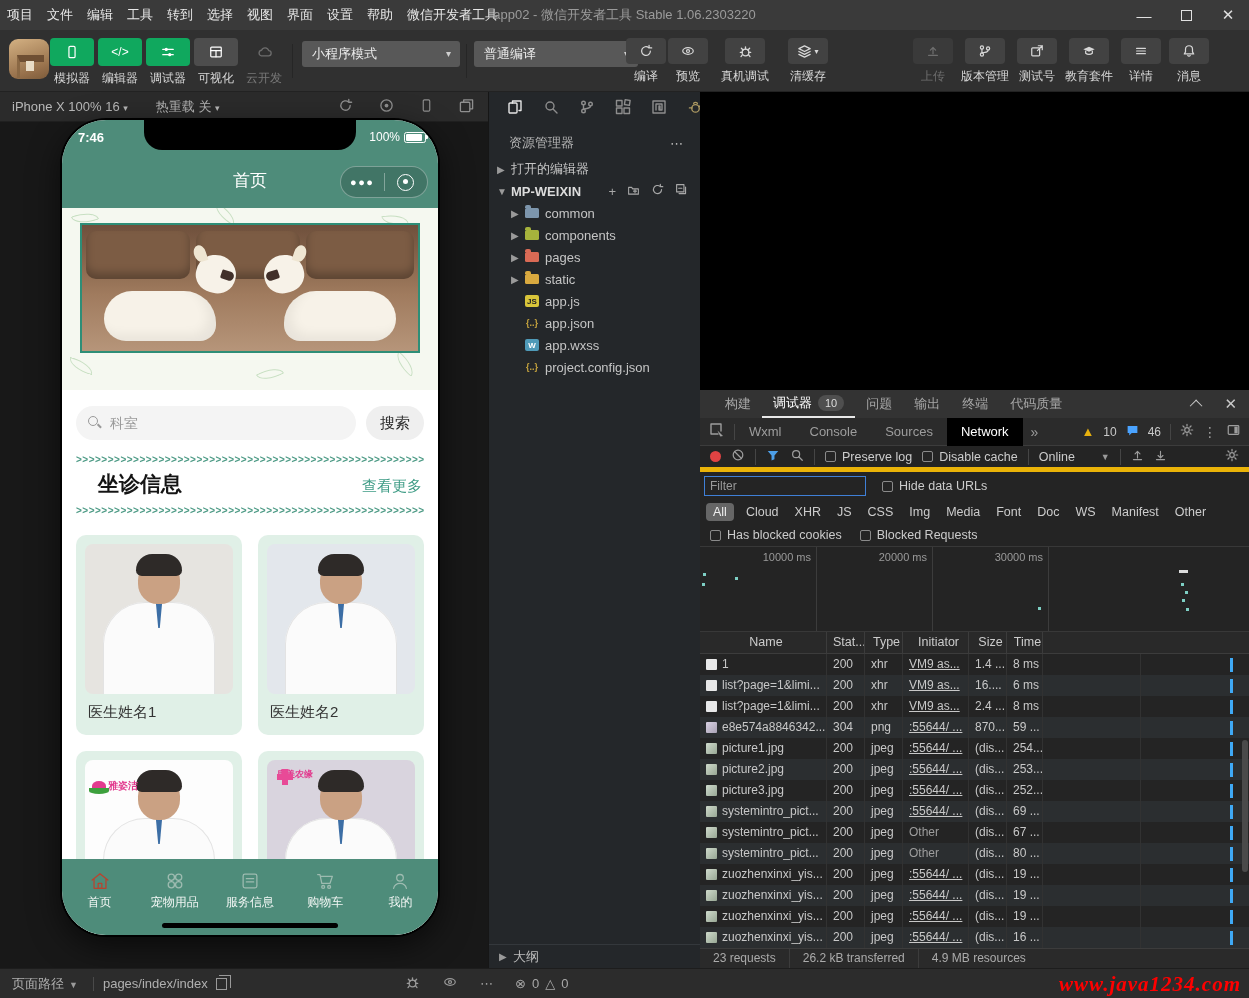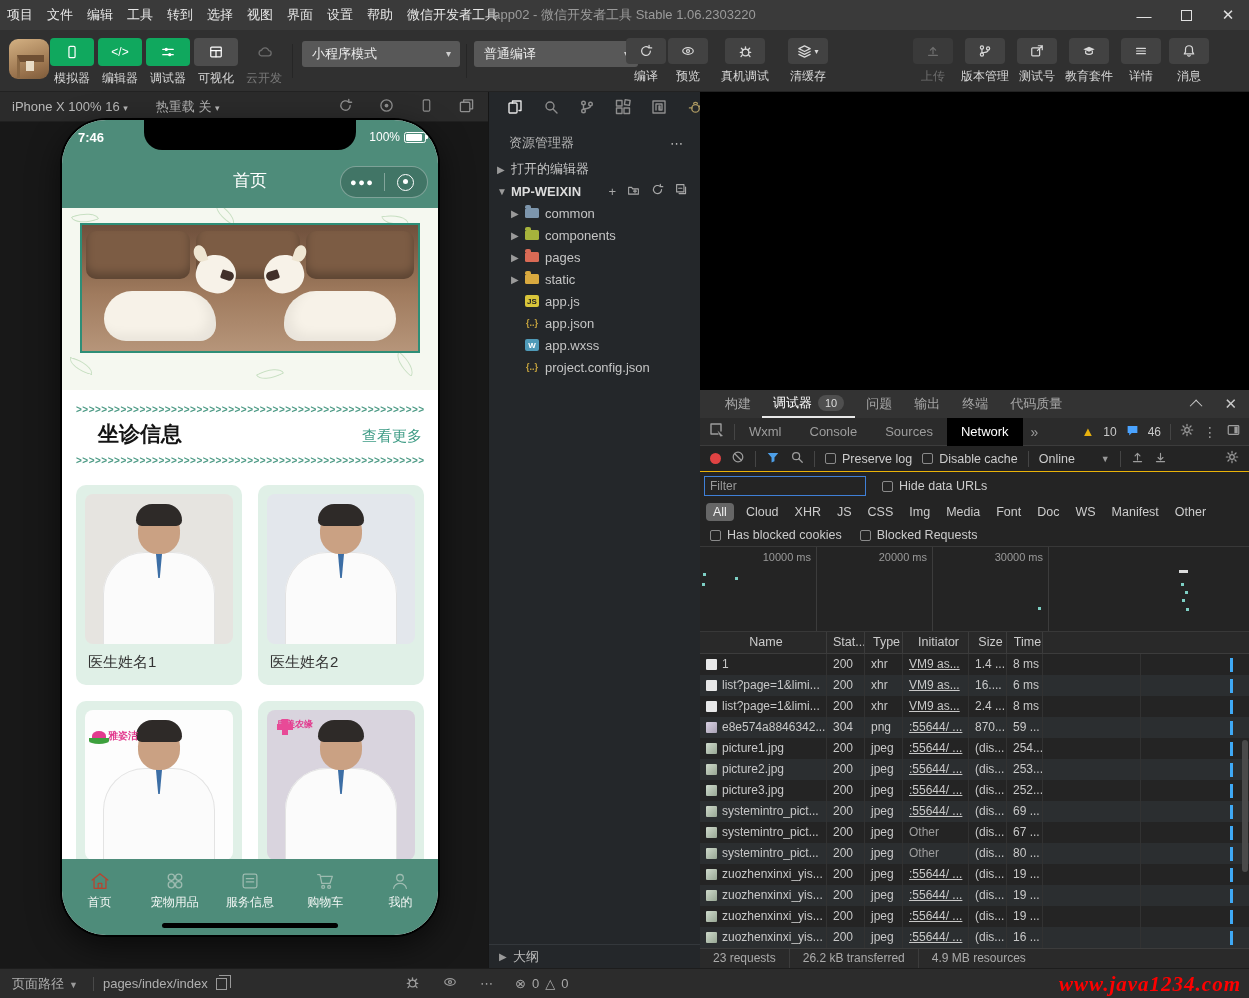--- a/index.html
+++ b/index.html
@@ -134,21 +134,21 @@
 .chev-up{width:9px;height:9px;border-left:1.6px solid #c9c9c9;border-top:1.6px solid #c9c9c9;transform:rotate(45deg) translateY(2px);}
 .devtools-row{height:28px;background:#2b2b2b;border-bottom:1px solid #3c3c3c;display:flex;align-items:center;color:#9d9d9d;}
 .dt-inspect{padding:0 9px;color:#9d9d9d;}
 .dt-sep{width:1px;height:16px;background:#454545;}
 .dt-tab{padding:0 14px;line-height:28px;}
 .dt-tab.active{background:#000;color:#fff;}
 .dt-more{padding:0 8px;font-size:14px;}
 .dt-right{margin-left:auto;display:flex;align-items:center;gap:9px;padding-right:8px;}
 .warn-tri{color:#e8b10e;font-size:13px;}
 .cnt{color:#c9c9c9;font-size:12px;}
-.net-toolbar{height:26px;display:flex;align-items:center;gap:10px;padding:0 10px;border-bottom:1px solid #eab308;color:#9d9d9d;}
+.net-toolbar{height:26px;display:flex;align-items:center;gap:10px;padding:0 10px;border-bottom:5px solid #eab308;color:#9d9d9d;}
 .rec-dot{width:11px;height:11px;border-radius:50%;background:#e04343;flex:none;}
 .cb{width:11px;height:11px;border:1px solid #8a8a8a;border-radius:2px;flex:none;display:inline-block;}
 .cb-lab{font-size:12.5px;color:#ccc;display:flex;align-items:center;gap:6px;white-space:nowrap;}
 .online{display:flex;align-items:center;gap:26px;color:#ccc;font-size:12.5px;}
 .gear-right{margin-left:auto;}
 .filter-row{height:28px;display:flex;align-items:center;gap:16px;padding:0 4px;}
 .filter-input{width:162px;height:20px;background:#242424;border:1px solid #3f7fd6;color:#ccc;font-size:12px;padding:0 5px;outline:none;font-family:inherit;}
 .filter-input::placeholder{color:#9a9a9a;}
 .types-row{height:24px;display:flex;align-items:center;padding:0 6px;font-size:12.5px;color:#ccc;}
 .type-pill{background:#666;border-radius:4px;padding:2px 7px;color:#eee;margin-right:4px;}
@@ -428,20 +428,27 @@
         </div>
         <div class="dog right" style="right:22px">
           <span class="dbody"></span>
             <span class="dhead"></span>
             <span class="dear"></span>
             <span class="dmouth"></span>
         </div>
       </div>
     </div>
 
+    <div class="ph-search">
+      <div class="search-pill">
+        <span class="mag"></span>
+        <span>科室</span>
+      </div>
+      <div class="search-btn">搜索</div>
+    </div>
 
     <div class="ph-sep">&gt;&gt;&gt;&gt;&gt;&gt;&gt;&gt;&gt;&gt;&gt;&gt;&gt;&gt;&gt;&gt;&gt;&gt;&gt;&gt;&gt;&gt;&gt;&gt;&gt;&gt;&gt;&gt;&gt;&gt;&gt;&gt;&gt;&gt;&gt;&gt;&gt;&gt;&gt;&gt;&gt;&gt;&gt;&gt;&gt;&gt;&gt;&gt;&gt;&gt;&gt;&gt;&gt;&gt;&gt;&gt;&gt;&gt;&gt;&gt;&gt;&gt;&gt;&gt;&gt;&gt;&gt;&gt;&gt;&gt;</div>
     <div class="ph-headrow">
       <span class="ph-h1">坐诊信息</span>
       <span class="ph-more">查看更多</span>
     </div>
     <div class="ph-sep second">&gt;&gt;&gt;&gt;&gt;&gt;&gt;&gt;&gt;&gt;&gt;&gt;&gt;&gt;&gt;&gt;&gt;&gt;&gt;&gt;&gt;&gt;&gt;&gt;&gt;&gt;&gt;&gt;&gt;&gt;&gt;&gt;&gt;&gt;&gt;&gt;&gt;&gt;&gt;&gt;&gt;&gt;&gt;&gt;&gt;&gt;&gt;&gt;&gt;&gt;&gt;&gt;&gt;&gt;&gt;&gt;&gt;&gt;&gt;&gt;&gt;&gt;&gt;&gt;&gt;&gt;&gt;&gt;&gt;&gt;</div>
 
     <div class="ph-cards">
       <div class="card">

